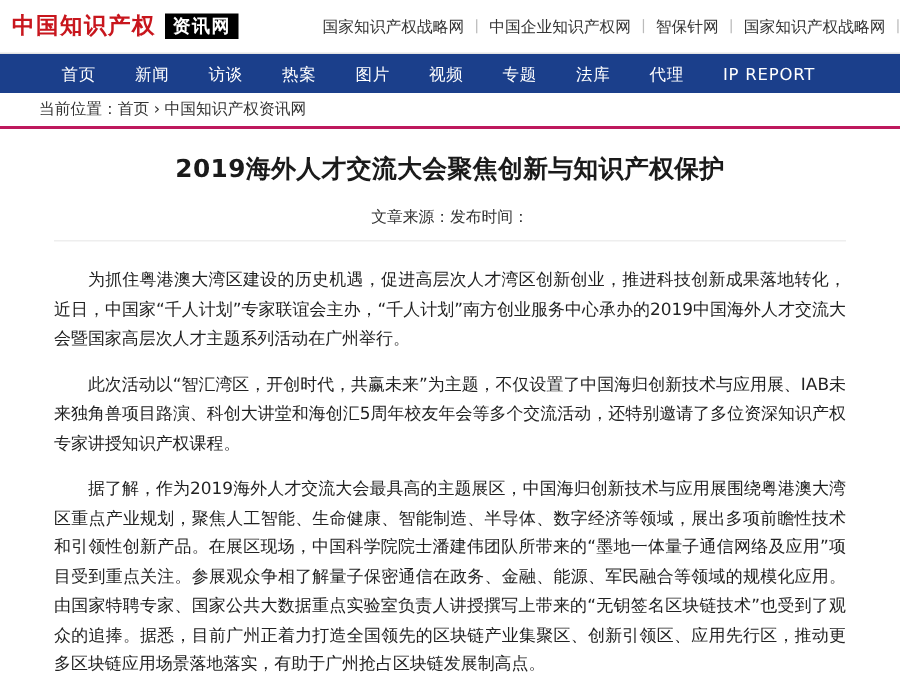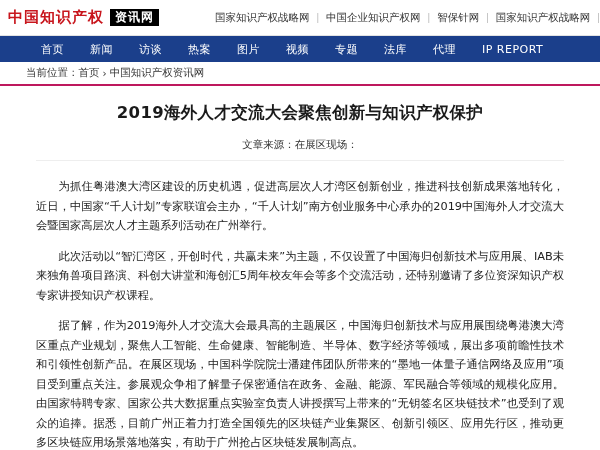--- a/index.html
+++ b/index.html
@@ -179,21 +179,21 @@
     <span>首页</span>
     <span class="sepc">›</span>
     <span>中国知识产权资讯网</span>
   </div>
 
   <div class="article">
     <div class="headline">2019海外人才交流大会聚焦创新与知识产权保护</div>
 
     <div class="meta">
       <span class="m-label">文章来源：</span>
-      <span class="m-label">在展区现场：</span>
+      <span class="m-label">发布时间：</span>
     </div>
 
     <div class="body-text">
       <p>为抓住粤港澳大湾区建设的历史机遇，促进高层次人才湾区创新创业，推进科技创新成果落地转化，近日，中国家“千人计划”专家联谊会主办，“千人计划”南方创业服务中心承办的2019中国海外人才交流大会暨国家高层次人才主题系列活动在广州举行。</p>
       <p>此次活动以“智汇湾区，开创时代，共赢未来”为主题，不仅设置了中国海归创新技术与应用展、IAB未来独角兽项目路演、科创大讲堂和海创汇5周年校友年会等多个交流活动，还特别邀请了多位资深知识产权专家讲授知识产权课程。</p>
       <p>据了解，作为2019海外人才交流大会最具高的主题展区，中国海归创新技术与应用展围绕粤港澳大湾区重点产业规划，聚焦人工智能、生命健康、智能制造、半导体、数字经济等领域，展出多项前瞻性技术和引领性创新产品。在展区现场，中国科学院院士潘建伟团队所带来的“墨地一体量子通信网络及应用”项目受到重点关注。参展观众争相了解量子保密通信在政务、金融、能源、军民融合等领域的规模化应用。由国家特聘专家、国家公共大数据重点实验室负责人讲授撰写上带来的“无钥签名区块链技术”也受到了观众的追捧。据悉，目前广州正着力打造全国领先的区块链产业集聚区、创新引领区、应用先行区，推动更多区块链应用场景落地落实，有助于广州抢占区块链发展制高点。</p>
 
     </div>
   </div>
 

